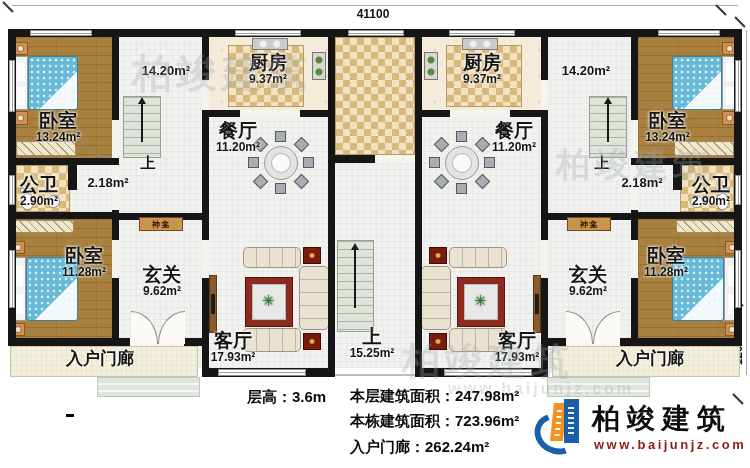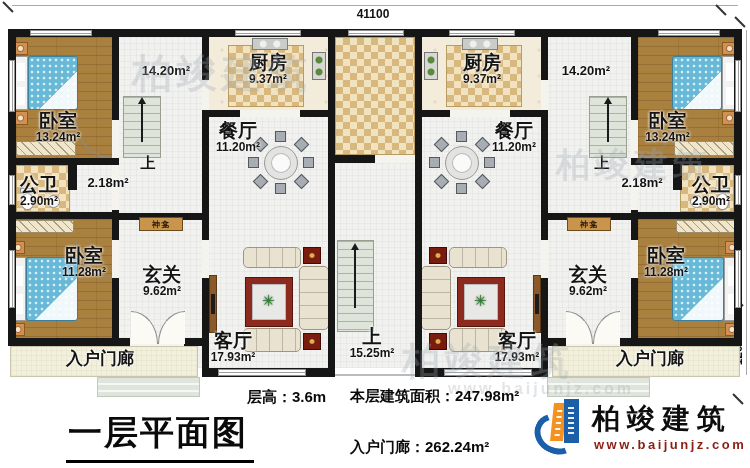--- a/index.html
+++ b/index.html
@@ -335,25 +335,27 @@
   <div class="abs wm" style="left:556px;top:142px;font-size:34px;">柏竣建筑</div>
   <div class="abs wm" style="left:402px;top:336px;font-size:38px;">柏竣建筑</div>
   <div class="abs wm" style="left:448px;top:380px;font-size:16px;letter-spacing:3px;">www.baijunjz.com</div>
 
   <div class="abs stat" style="left:247px;top:388px;">
     <span>层高：</span><span>3.6m</span>
   </div>
   <div class="abs stat" style="left:350px;top:387px;">
     <span>本层建筑面积：</span><span>247.98m²</span>
   </div>
+  <div class="abs stat" style="left:350px;top:412px;">
+    <span>本栋建筑面积：</span><span>723.96m²</span>
+  </div>
   <div class="abs stat" style="left:350px;top:438px;">
     <span>入户门廊：</span><span>262.24m²</span>
   </div>
   <div class="abs titleblock" style="left:66px;top:410px;">
-    <span class="title">一层平面图</span>
   </div>
 
   <div class="abs" style="left:534px;top:414px;width:46px;height:40px;border:6px solid transparent;border-bottom-color:#1a5fa8;border-left-color:#1a5fa8;border-radius:50%;transform:rotate(24deg);"></div>
   <div class="abs" style="left:552px;top:403px;width:13px;height:38px;background:#f59120;transform:skewX(-6deg);background-image:repeating-linear-gradient(180deg,rgba(255,255,255,.95) 0 2px,transparent 2px 6px);background-size:5px 26px;background-position:4px 7px;background-repeat:no-repeat;"></div>
   <div class="abs" style="left:564px;top:399px;width:15px;height:44px;background:#1a5fa8;background-image:repeating-linear-gradient(180deg,rgba(255,255,255,.9) 0 2px,transparent 2px 5px);background-size:6px 30px;background-position:4px 8px;background-repeat:no-repeat;"></div>
   <div class="abs logoname" style="left:592px;top:400px;">柏竣建筑</div>
   <div class="abs logourl" style="left:594px;top:437px;">www.baijunjz.com</div>
 
 </div>
 

